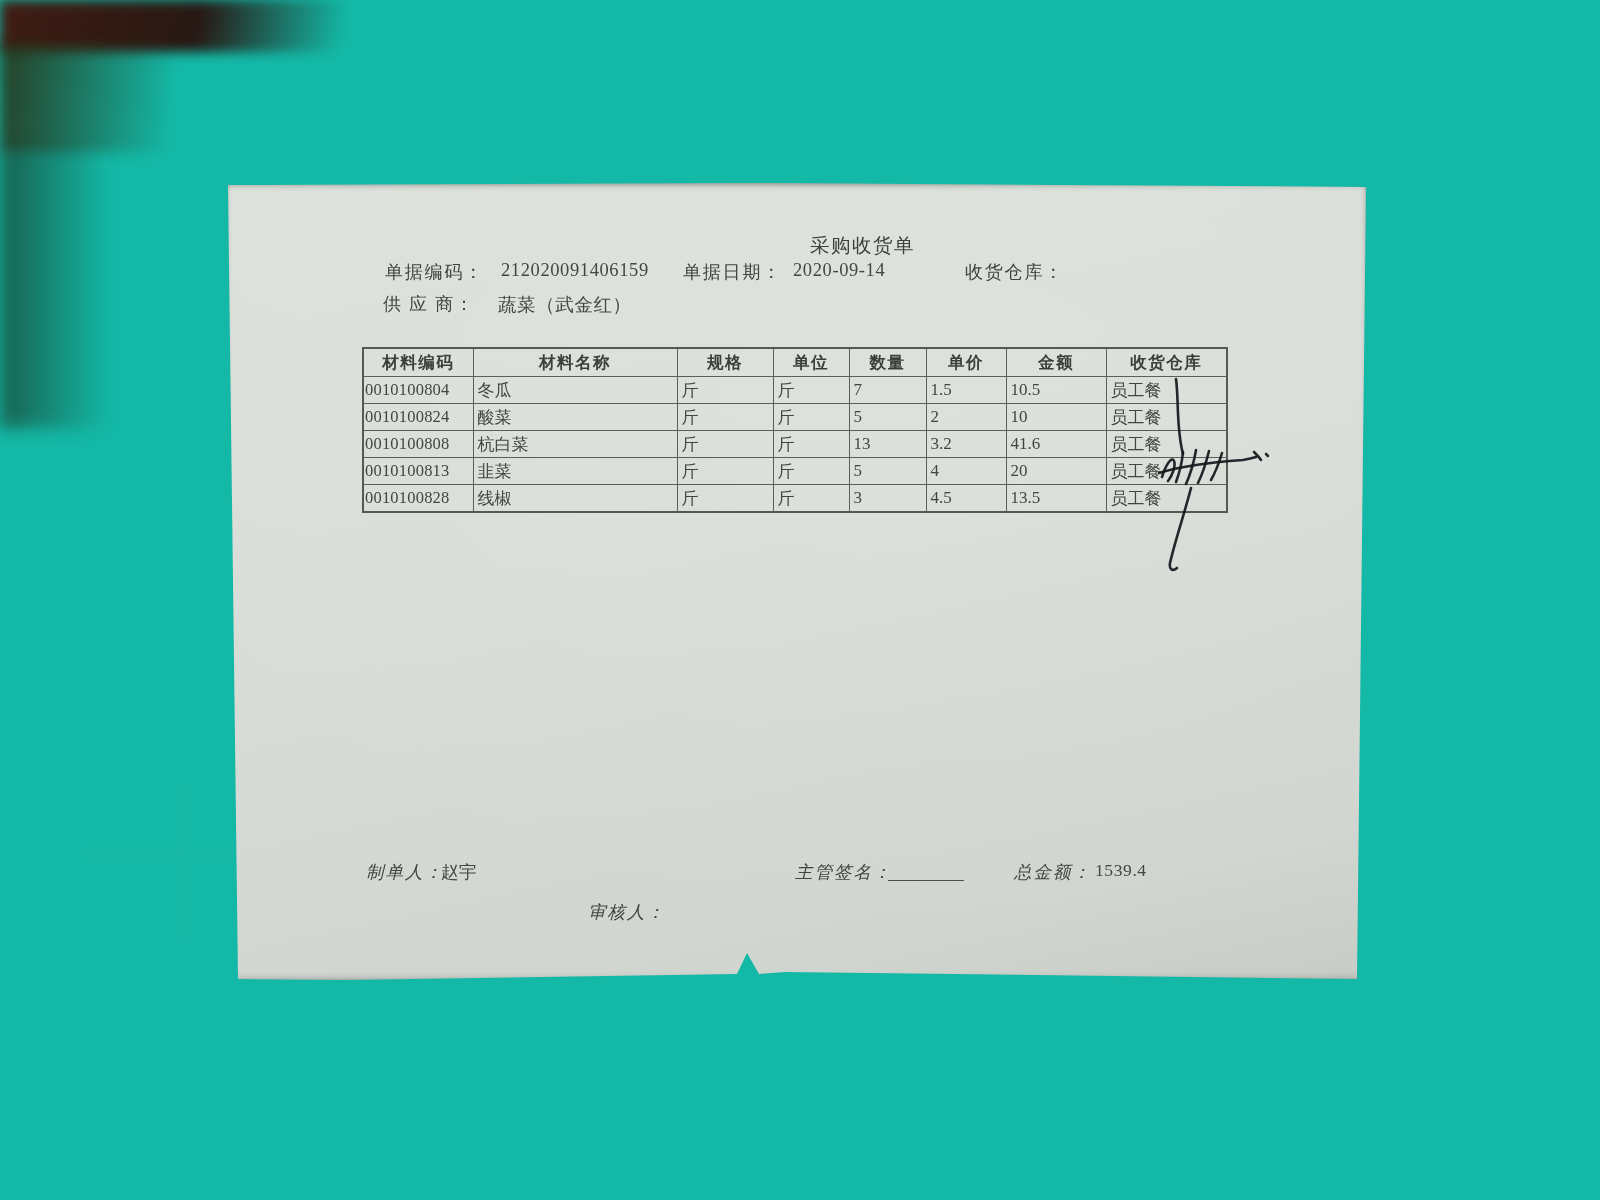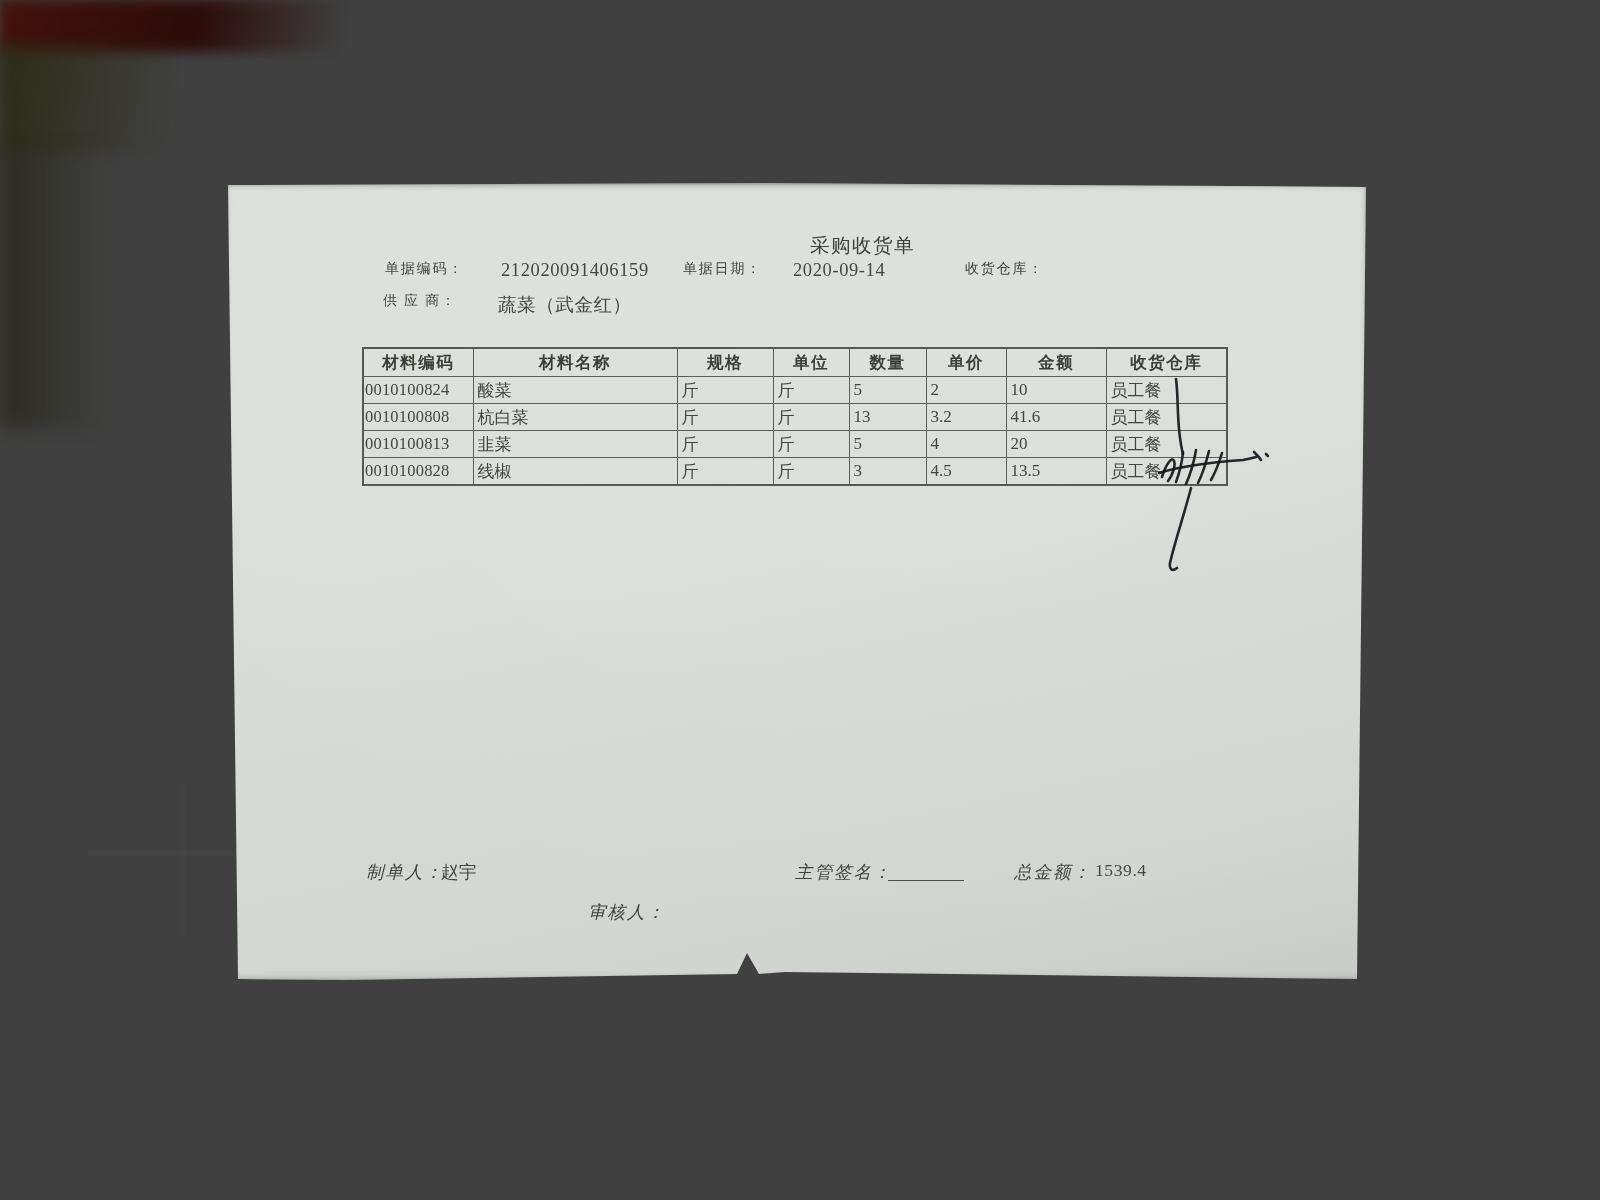--- a/index.html
+++ b/index.html
@@ -1,16 +1,16 @@
 <!DOCTYPE html>
 <html><head>
 <meta charset="utf-8">
 <style>
   html,body{margin:0;padding:0;background:#000;}
-  .stage{position:relative;width:1600px;height:1200px;background:#404040;overflow:hidden;
+  .stage{position:relative;width:1600px;height:1200px;background:#14b8a6;overflow:hidden;
          font-family:"Liberation Serif","DejaVu Serif",serif;}
   
   .bg-red{position:absolute;left:0;top:0;width:360px;height:52px;
           background:linear-gradient(100deg,#450d05 0%,#2a0704 55%,rgba(20,4,2,0) 95%);
           filter:blur(6px);opacity:.9;}
   .bg-olive1{position:absolute;left:0;top:42px;width:170px;height:110px;
           background:linear-gradient(95deg,#2a280e,rgba(22,20,6,0));filter:blur(7px);opacity:.85;}
   .bg-olive2{position:absolute;left:0;top:148px;width:110px;height:280px;
           background:linear-gradient(to right,rgba(28,26,8,.55),rgba(20,18,6,0));filter:blur(8px);}
   .bg-cross-h{position:absolute;left:88px;top:851px;width:255px;height:3px;
@@ -25,21 +25,21 @@
        linear-gradient(168deg,#dce1db 0%,#d8ddd7 45%,#d0d5cf 86%,#c7ccc6 100%);
      clip-path:polygon(3px 2px,540px 0px,1141px 4px,1132px 796px,560px 789px,534px 791px,
                        522px 770px,512px 791px,120px 797px,13px 796px);
      box-shadow:inset 0 5px 7px -4px rgba(0,0,0,.40),
                 inset -5px 0 7px -4px rgba(0,0,0,.34),
                 inset 0 -5px 8px -4px rgba(0,0,0,.30),
                 inset 5px 0 7px -4px rgba(0,0,0,.22);}
   .paper-content{position:absolute;inset:0;color:#43473f;filter:blur(.35px);}
   .abs{position:absolute;white-space:nowrap;}
   .doc-title{left:585px;top:49px;font-size:19.5px;letter-spacing:1.5px;color:#3d413a;}
-  .lab{font-size:14px;letter-spacing:1.8px;color:#40443c;}
+  .lab{font-size:18px;letter-spacing:1.8px;color:#40443c;}
   .val{font-size:18.5px;letter-spacing:.6px;color:#43473f;}
   .r1{top:77px;} .r2{top:109px;text-align:center;}
   .x-code-l{left:160px;} .x-code-v{left:276px;}
   .x-date-l{left:458px;} .x-date-v{left:568px;}
   .x-wh-l{left:740px;}
   .x-sup-l{left:158px;} .x-sup-v{left:273px;}
 
   .table-wrap{position:absolute;left:137px;top:164px;width:864px;}
   table.mat{border-collapse:collapse;table-layout:fixed;width:864px;border:2.2px solid #555951;}
   table.mat th,table.mat td{border:1.5px solid #5b5f56;overflow:hidden;padding:0 4px;}
@@ -105,20 +105,30 @@
               <th>规格</th>
               <th>单位</th>
               <th>数量</th>
               <th>单价</th>
               <th>金额</th>
               <th>收货仓库</th>
             </tr>
           </thead>
           <tbody>
             <tr>
+              <td class="code">0010100804</td>
+              <td>冬瓜</td>
+              <td>斤</td>
+              <td>斤</td>
+              <td>7</td>
+              <td>1.5</td>
+              <td>10.5</td>
+              <td>员工餐</td>
+            </tr>
+            <tr>
               <td class="code">0010100824</td>
               <td>酸菜</td>
               <td>斤</td>
               <td>斤</td>
               <td>5</td>
               <td>2</td>
               <td>10</td>
               <td>员工餐</td>
             </tr>
             <tr>

